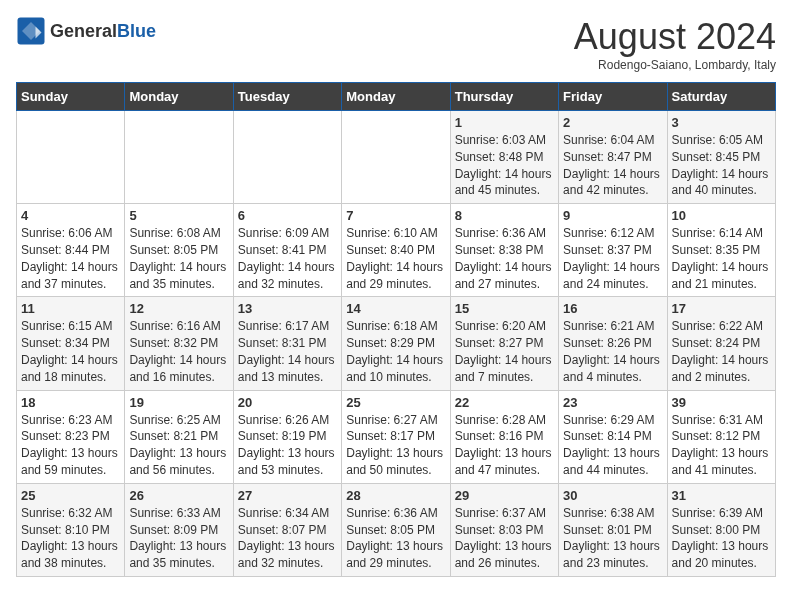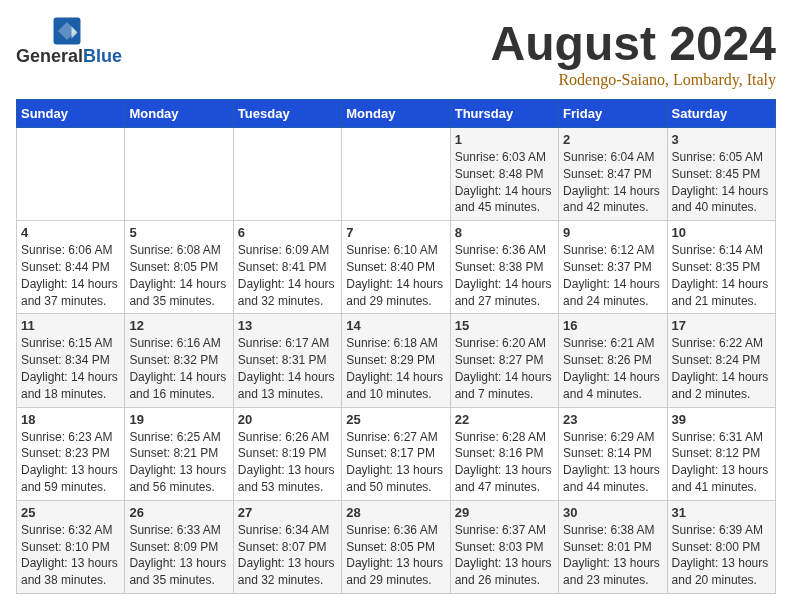--- a/index.html
+++ b/index.html
@@ -12,57 +12,55 @@
     }
     .header {
       display: flex;
       justify-content: space-between;
       align-items: flex-start;
       margin-bottom: 10px;
     }
     .logo {
       display: flex;
       align-items: center;
-      flex-direction: column;
     }
     .logo-text-general {
       font-size: 18px;
       font-weight: bold;
       color: #333;
     }
     .logo-text-blue {
       font-size: 18px;
       font-weight: bold;
       color: #1a5fa8;
     }
     .logo-icon {
       width: 30px;
       height: 30px;
       margin-right: 4px;
     }
     .title-block {
       text-align: right;
     }
     .month-title {
-      font-size: 48px;
-      color: #333;
-      font-weight: bold;
+      font-size: 36px;
+      color: #333;
+      font-weight: normal;
     }
     .location-title {
-      font-size: 16px;
-      color: #a16207;
-      font-family: Liberation Serif, serif;
+      font-size: 12px;
+      color: #404040;
     }
     table {
       width: 100%;
       border-collapse: collapse;
       table-layout: fixed;
     }
     thead tr th {
-      background: #1d4ed8;
+      background: #404040;
       color: #fff;
       font-size: 13px;
       font-weight: bold;
       padding: 6px 4px;
       text-align: left;
       border: 1px solid #1a5fa8;
     }
     tbody tr td {
       border: 1px solid #ccc;
       vertical-align: top;

